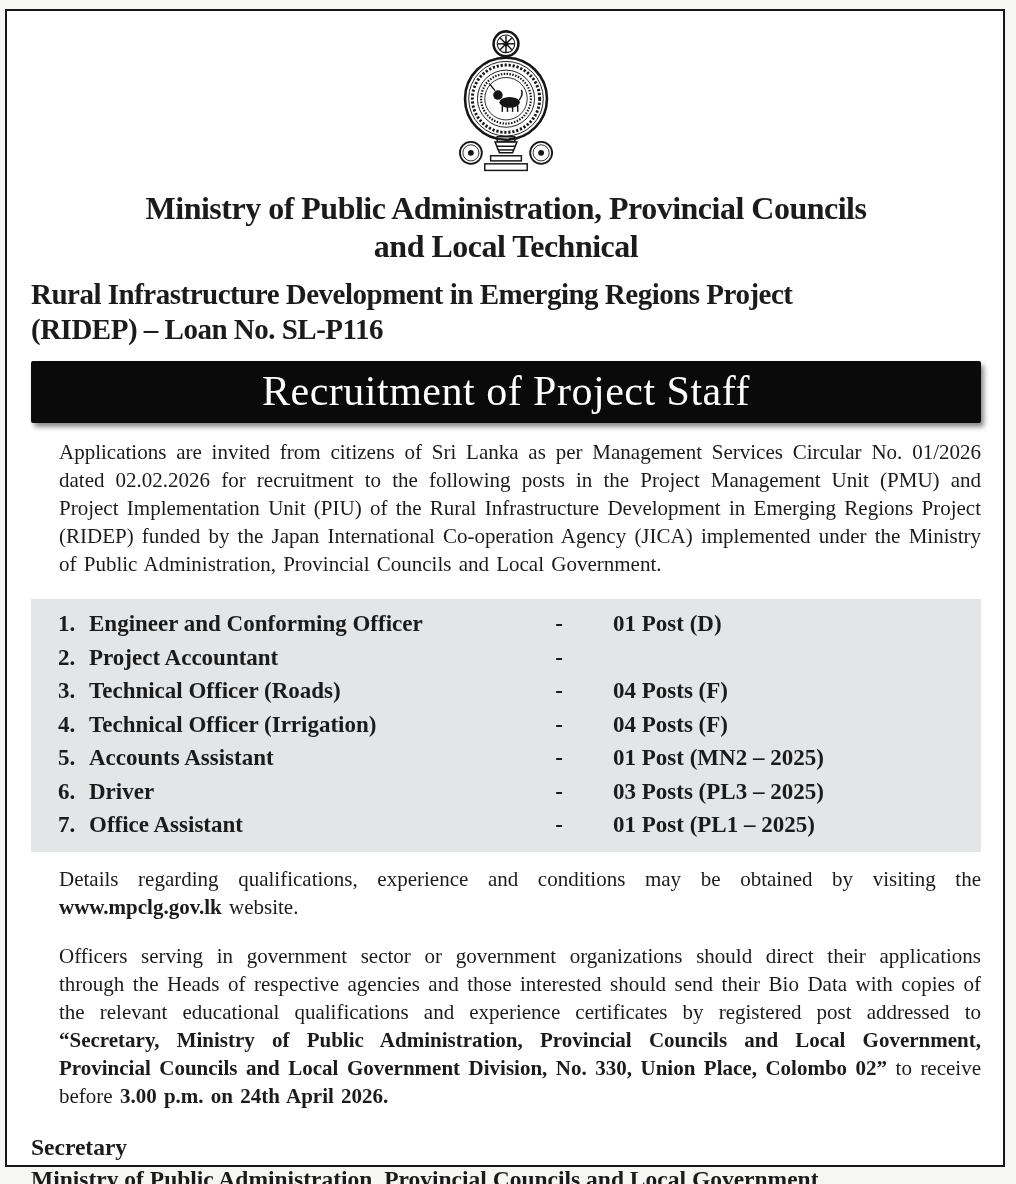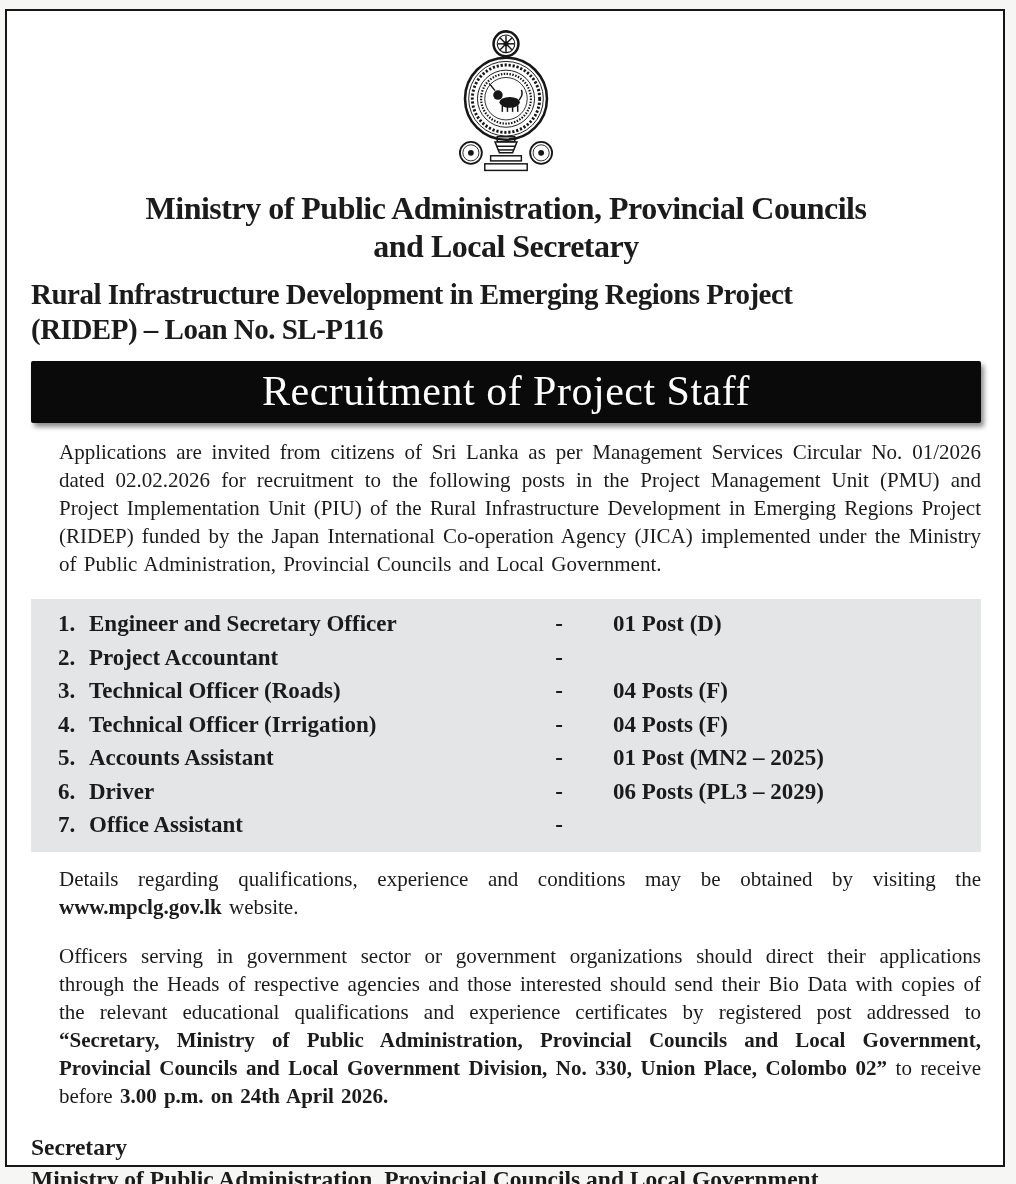--- a/index.html
+++ b/index.html
@@ -80,36 +80,36 @@
           <line x1="64" y1="168" x2="86" y2="168"></line>
           <rect x="54" y="176" width="42" height="7"></rect>
           <rect x="46" y="187" width="58" height="9"></rect>
         </g>
       </g>
     </svg>
   </div>
 
   <div class="title">
     <div>Ministry of Public Administration, Provincial Councils</div>
-    <div>and Local Secretary</div>
+    <div>and Local Technical</div>
   </div>
 
   <div class="subtitle">
     <div>Rural Infrastructure Development in Emerging Regions Project</div>
     <div>(RIDEP) – Loan No. SL-P116</div>
   </div>
 
   <div class="banner">Recruitment of Project Staff</div>
 
   <p class="para">Applications are invited from citizens of Sri Lanka as per Management Services Circular No. 01/2026 dated 02.02.2026 for recruitment to the following posts in the Project Management Unit (PMU) and Project Implementation Unit (PIU) of the Rural Infrastructure Development in Emerging Regions Project (RIDEP) funded by the Japan International Co-operation Agency (JICA) implemented under the Ministry of Public Administration, Provincial Councils and Local Government.</p>
 
   <div class="posts-box">
     <div class="post-row">
       <span>1.</span>
-      <span>Engineer and Secretary Officer</span>
+      <span>Engineer and Conforming Officer</span>
       <span class="dash">-</span>
       <span class="count">01 Post (D)</span>
     </div>
     <div class="post-row">
       <span>2.</span>
       <span>Project Accountant</span>
       <span class="dash">-</span>
     </div>
     <div class="post-row">
       <span>3.</span>
@@ -126,26 +126,27 @@
     <div class="post-row">
       <span>5.</span>
       <span>Accounts Assistant</span>
       <span class="dash">-</span>
       <span class="count">01 Post (MN2 – 2025)</span>
     </div>
     <div class="post-row">
       <span>6.</span>
       <span>Driver</span>
       <span class="dash">-</span>
-      <span class="count">06 Posts (PL3 – 2029)</span>
+      <span class="count">03 Posts (PL3 – 2025)</span>
     </div>
     <div class="post-row">
       <span>7.</span>
       <span>Office Assistant</span>
       <span class="dash">-</span>
+      <span class="count">01 Post (PL1 – 2025)</span>
     </div>
   </div>
 
   <p class="para" style="margin-top:13px;">
     <span>Details regarding qualifications, experience and conditions may be obtained by visiting the </span><b>www.mpclg.gov.lk</b><span> website.</span>
   </p>
 
   <p class="para" style="margin-top:11px;">
     <span>Officers serving in government sector or government organizations should direct their applications through the Heads of respective agencies and  those interested should send their Bio Data with copies of the relevant educational qualifications and experience certificates by registered post addressed to </span><b>“Secretary, Ministry of Public Administration, Provincial Councils and Local Government, Provincial Councils and Local Government Division, No. 330, Union Place, Colombo 02”</b><span> to receive before </span><b>3.00 p.m. on 24th April 2026.</b>
   </p>

